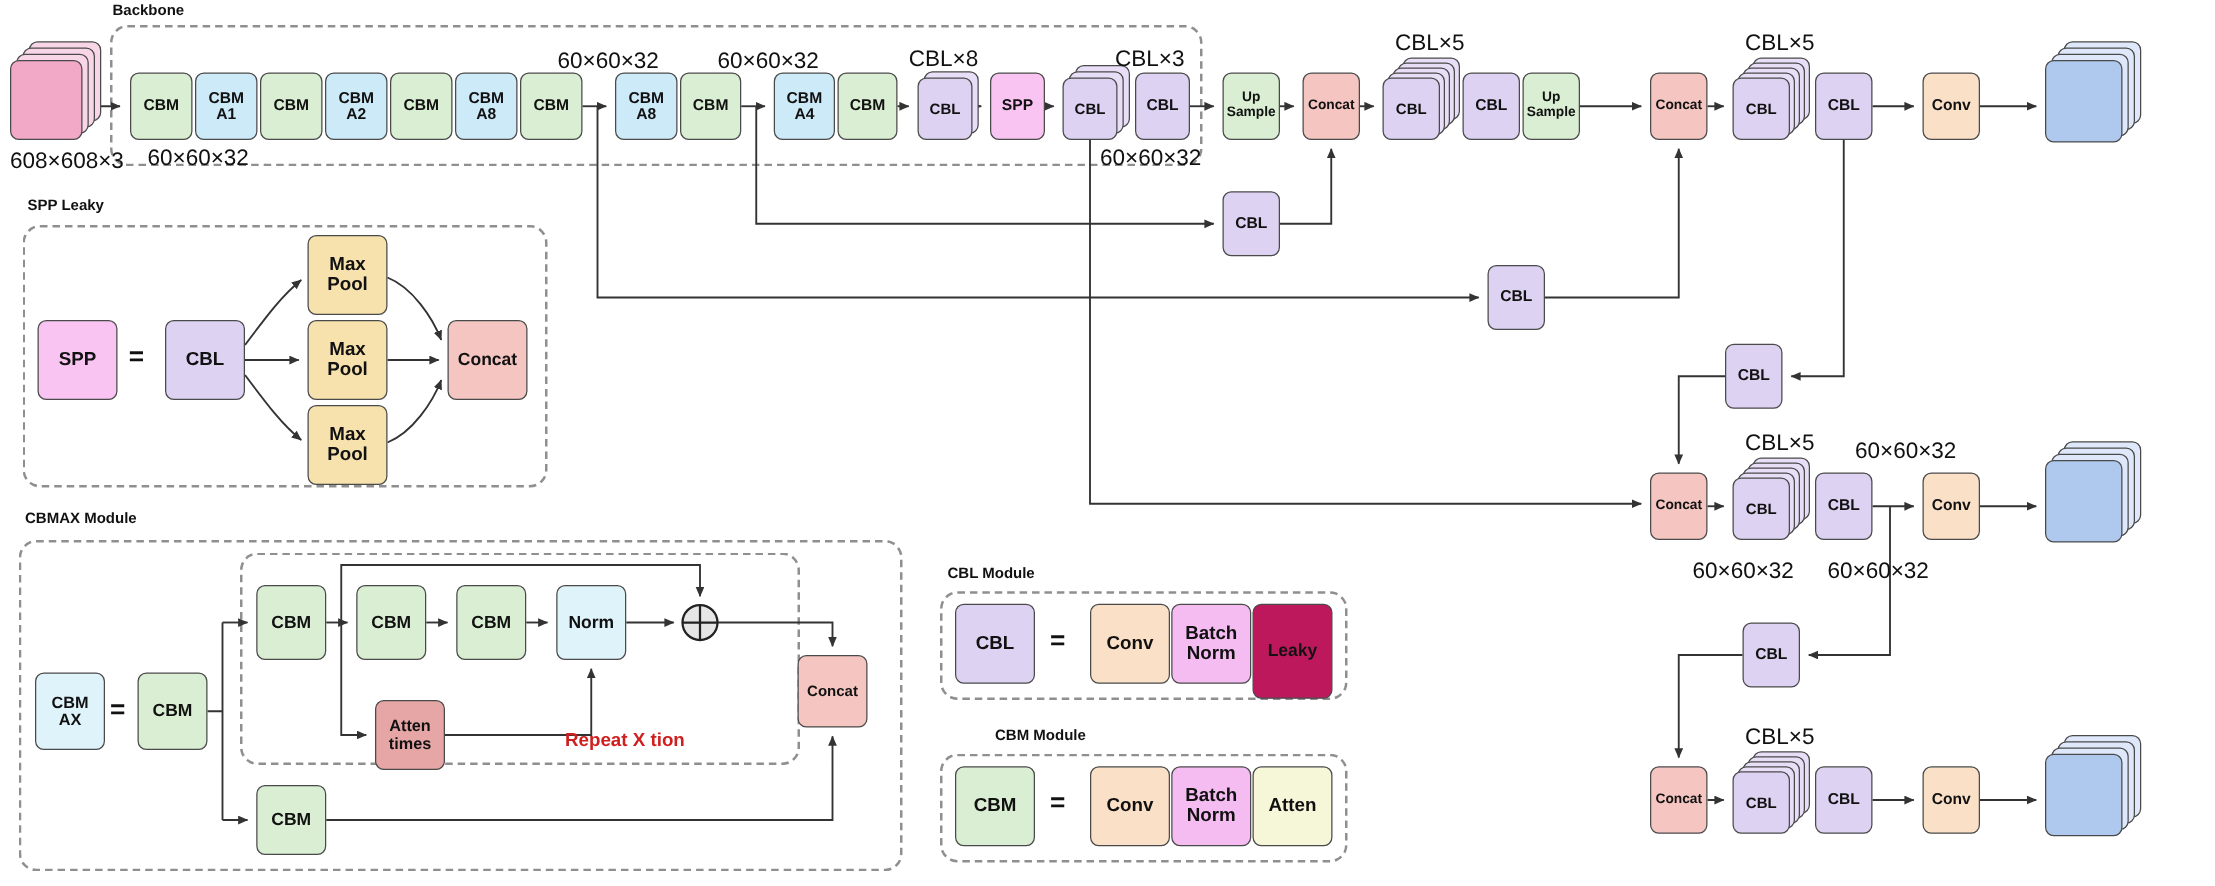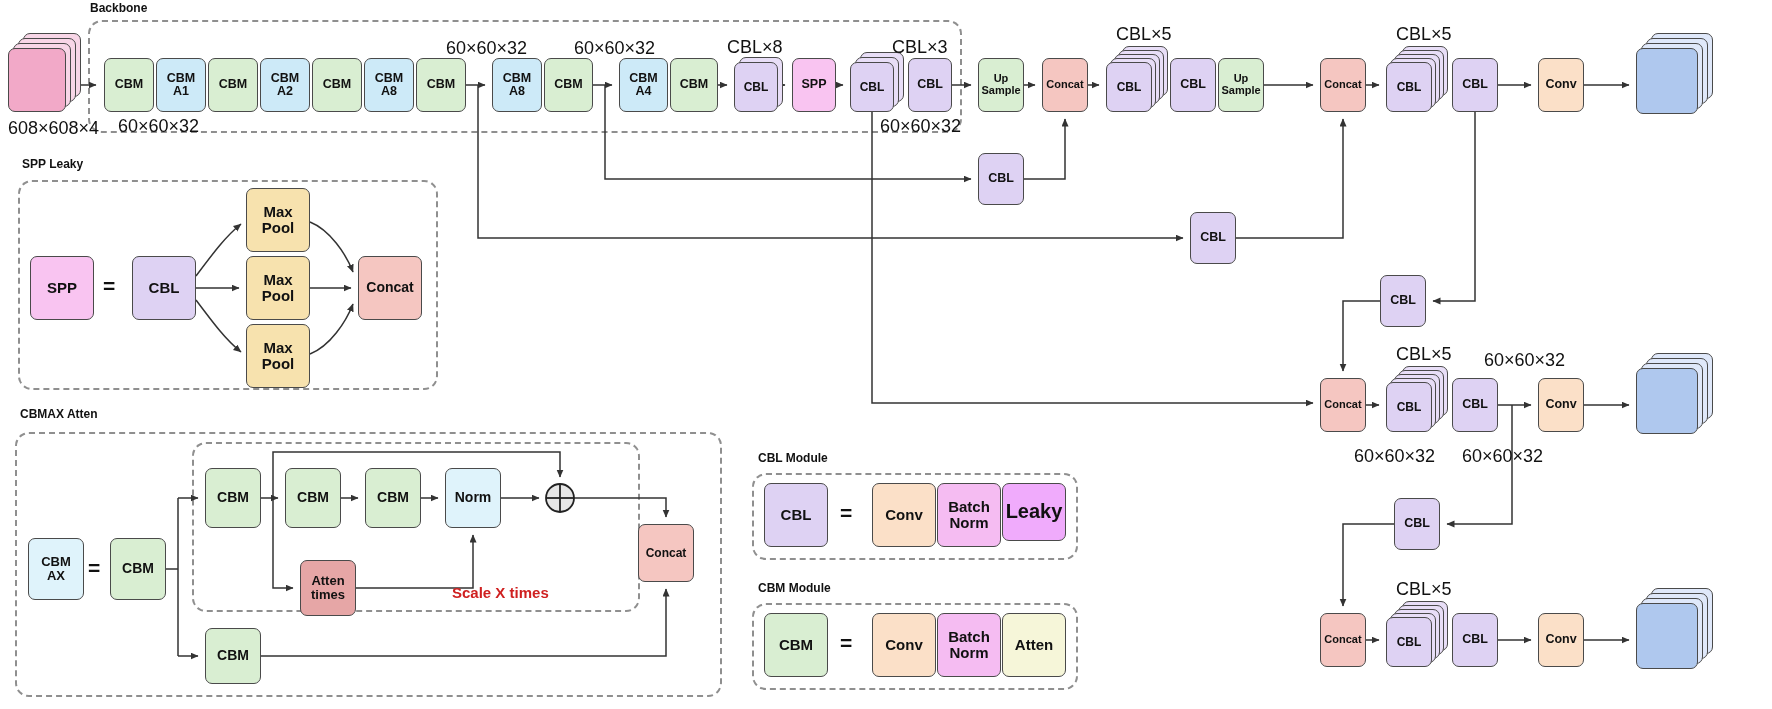--- a/index.html
+++ b/index.html
@@ -191,43 +191,43 @@
       <div class="node" style="left: 365px; top: 468px; width: 56px; height: 60px; background: rgb(217, 238, 210); font-size: 14px;">CBM</div>
       <div class="node" style="left: 445px; top: 468px; width: 56px; height: 60px; background: rgb(223, 243, 251); font-size: 14px;">Norm</div>
       <div class="node" style="left: 300px; top: 560px; width: 56px; height: 56px; background: rgb(230, 166, 166); font-size: 13px;">Atten
 times</div>
       <div class="node" style="left: 638px; top: 524px; width: 56px; height: 58px; background: rgb(245, 198, 193); font-size: 12px;">Concat</div>
       <div class="node" style="left: 205px; top: 628px; width: 56px; height: 56px; background: rgb(217, 238, 210); font-size: 14px;">CBM</div>
       <div class="node" style="left: 764px; top: 483px; width: 64px; height: 64px; background: rgb(222, 210, 243); font-size: 15px;">CBL</div>
       <div class="node" style="left: 872px; top: 483px; width: 64px; height: 64px; background: rgb(251, 224, 200); font-size: 15px;">Conv</div>
       <div class="node" style="left: 937px; top: 483px; width: 64px; height: 64px; background: rgb(245, 188, 242); font-size: 15px;">Batch
 Norm</div>
-      <div class="node" style="left: 1002px; top: 483px; width: 64px; height: 58px; background: #f0abfc; font-size: 20px;">Leaky</div>
+      <div class="node" style="left: 1002px; top: 483px; width: 64px; height: 76px; background: #be185d; font-size: 14px;">Leaky</div>
       <div class="node" style="left: 764px; top: 613px; width: 64px; height: 64px; background: rgb(217, 238, 210); font-size: 15px;">CBM</div>
       <div class="node" style="left: 872px; top: 613px; width: 64px; height: 64px; background: rgb(251, 224, 200); font-size: 15px;">Conv</div>
       <div class="node" style="left: 937px; top: 613px; width: 64px; height: 64px; background: rgb(245, 188, 242); font-size: 15px;">Batch
 Norm</div>
       <div class="node" style="left: 1002px; top: 613px; width: 64px; height: 64px; background: rgb(246, 246, 217); font-size: 15px;">Atten</div>
     </div>
   <div id="labels-layer">
       <div class="lbl title" style="left: 90px; top: 1px;">Backbone</div>
-      <div class="lbl dim" style="left: 8px; top: 118px;">608×608×4</div>
+      <div class="lbl dim" style="left: 8px; top: 118px;">608×608×3</div>
       <div class="lbl dim" style="left: 118px; top: 116px;">60×60×32</div>
       <div class="lbl dim" style="left: 446px; top: 38px;">60×60×32</div>
       <div class="lbl dim" style="left: 574px; top: 38px;">60×60×32</div>
       <div class="lbl dim" style="left: 727px; top: 37px;">CBL×8</div>
       <div class="lbl dim" style="left: 892px; top: 37px;">CBL×3</div>
       <div class="lbl dim" style="left: 880px; top: 116px;">60×60×32</div>
       <div class="lbl dim" style="left: 1116px; top: 24px;">CBL×5</div>
       <div class="lbl dim" style="left: 1396px; top: 24px;">CBL×5</div>
       <div class="lbl title" style="left: 22px; top: 157px;">SPP Leaky</div>
-      <div class="lbl title" style="left: 20px; top: 407px;">CBMAX Atten</div>
-      <div class="lbl red" style="left: 452px; top: 584px;">Scale X times</div>
+      <div class="lbl title" style="left: 20px; top: 407px;">CBMAX Module</div>
+      <div class="lbl red" style="left: 452px; top: 584px;">Repeat X tion</div>
       <div class="lbl title" style="left: 758px; top: 451px;">CBL Module</div>
-      <div class="lbl title" style="left: 758px; top: 581px;">CBM Module</div>
+      <div class="lbl title" style="left: 796px; top: 581px;">CBM Module</div>
       <div class="lbl dim" style="left: 1396px; top: 344px;">CBL×5</div>
       <div class="lbl dim" style="left: 1484px; top: 350px;">60×60×32</div>
       <div class="lbl dim" style="left: 1354px; top: 446px;">60×60×32</div>
       <div class="lbl dim" style="left: 1462px; top: 446px;">60×60×32</div>
       <div class="lbl dim" style="left: 1396px; top: 579px;">CBL×5</div>
       <div class="lbl eq" style="left: 103px; top: 274px;">=</div>
       <div class="lbl eq" style="left: 88px; top: 556px;">=</div>
       <div class="lbl eq" style="left: 840px; top: 501px;">=</div>
       <div class="lbl eq" style="left: 840px; top: 631px;">=</div>
     </div>

